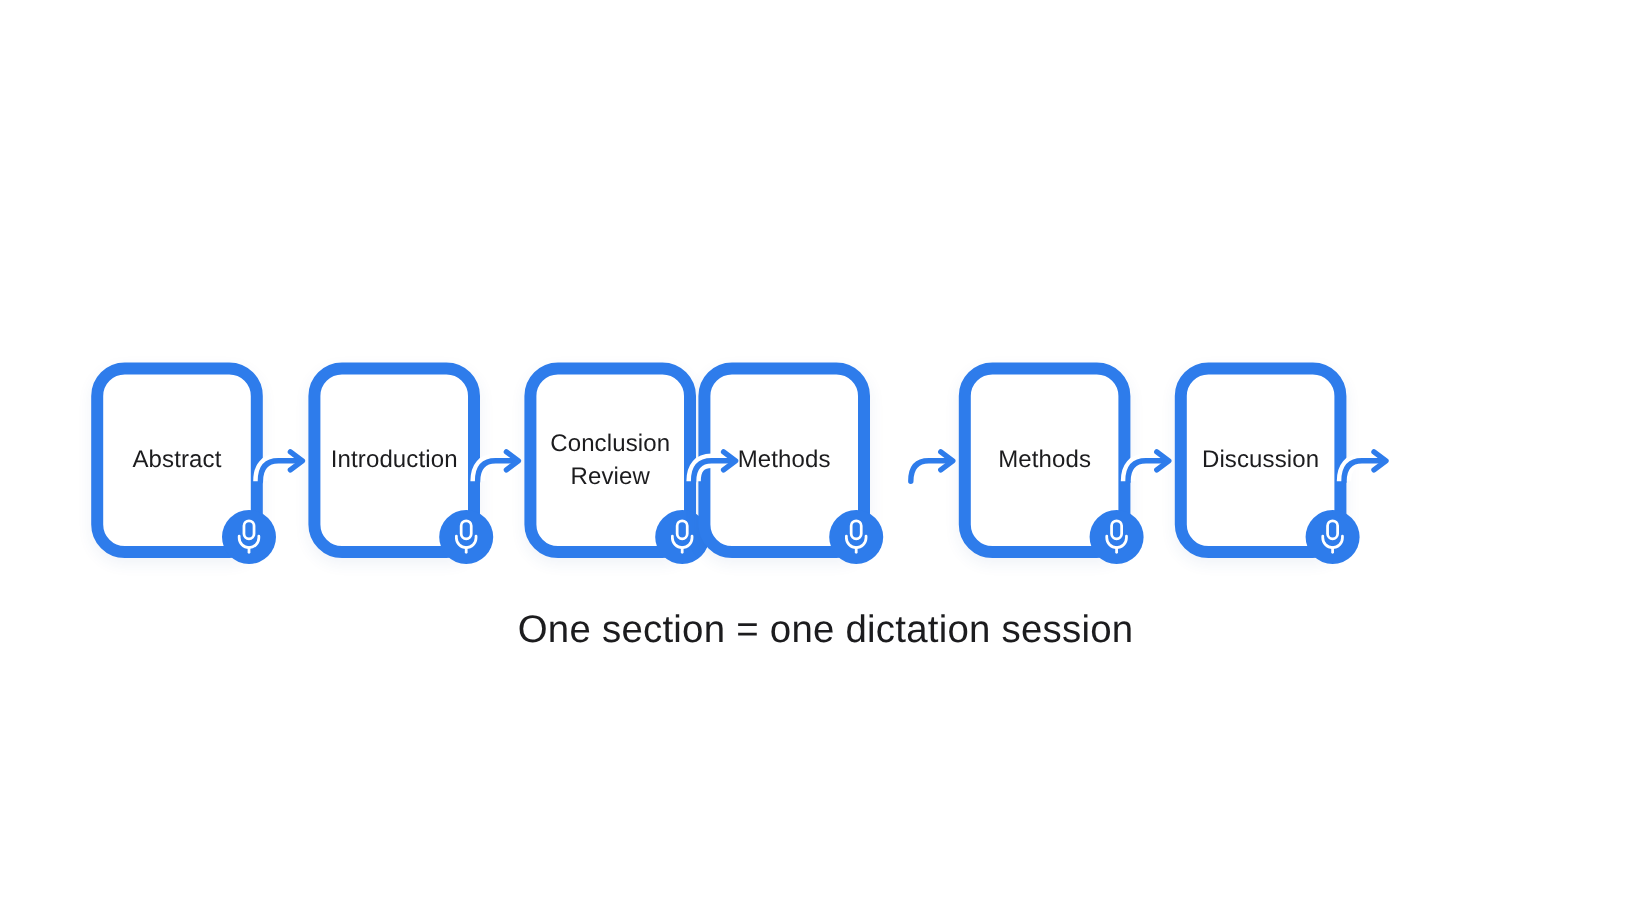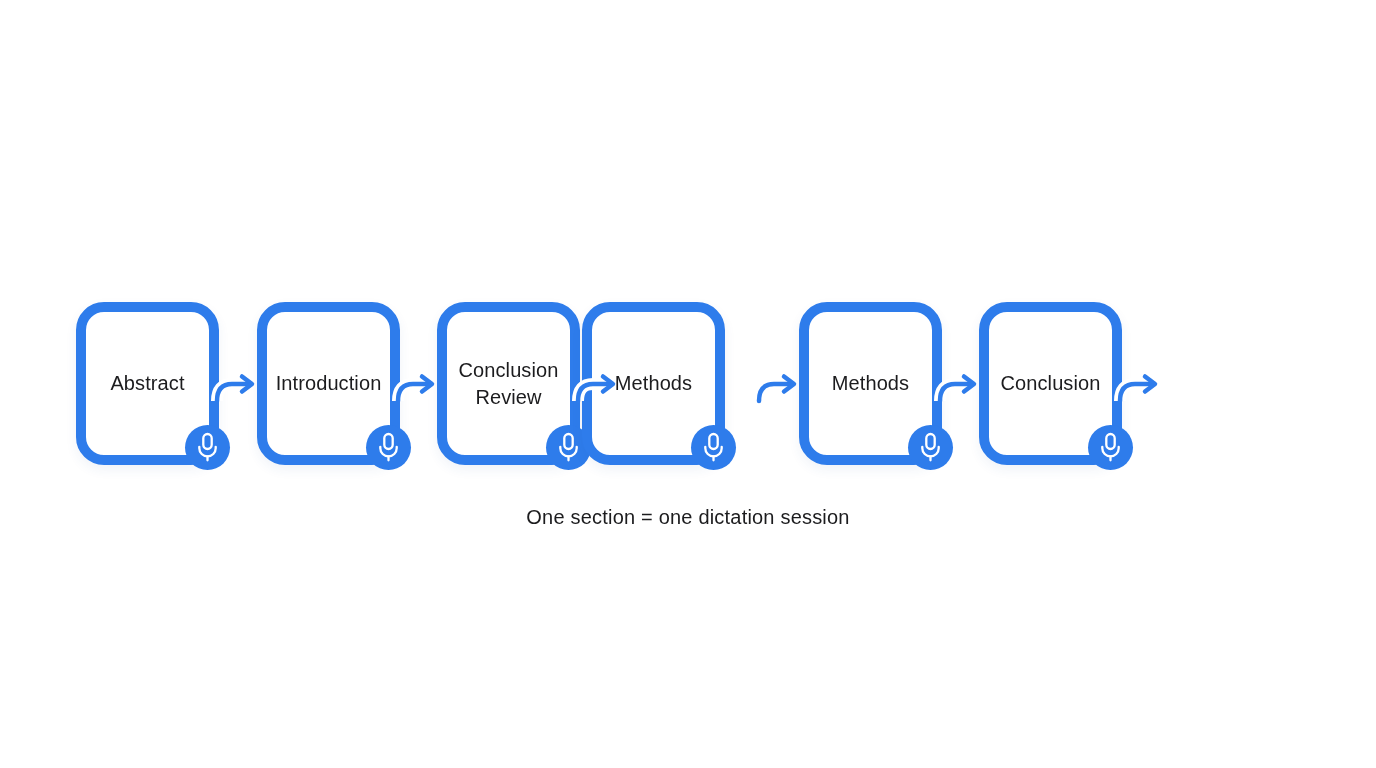--- a/index.html
+++ b/index.html
@@ -87,21 +87,21 @@
     stroke-linecap: round;
     stroke-linejoin: round;
   }
 
   .caption {
     position: absolute;
     top: 506px;
     left: 0;
     width: 100%;
     text-align: center;
-    font-size: 20px;
+    font-size: 32px;
     color: var(--text);
     letter-spacing: 0.2px;
   }
 </style>
 </head>
 <body>
 
 <div class="stage">
   <div class="flow">
 
@@ -154,21 +154,21 @@
       <span class="mic-badge">
         <svg width="45" height="45" viewBox="0 0 45 45">
           <rect x="18.3" y="9" width="8.4" height="15" rx="4.2" fill="none" stroke="#fff" stroke-width="2.3"></rect>
           <path d="M14.3 21.8 v1.4 a8.2 8.2 0 0 0 16.4 0 v-1.4" fill="none" stroke="#fff" stroke-width="2.3" stroke-linecap="round"></path>
           <path d="M22.5 31.4 V35.3" fill="none" stroke="#fff" stroke-width="2.3" stroke-linecap="round"></path>
         </svg>
       </span>
     </div>
 
     <div class="step" style="left:979px">
-      <span class="step-label">Conclusion</span>
+      <span class="step-label">Discussion</span>
       <span class="mic-badge">
         <svg width="45" height="45" viewBox="0 0 45 45">
           <rect x="18.3" y="9" width="8.4" height="15" rx="4.2" fill="none" stroke="#fff" stroke-width="2.3"></rect>
           <path d="M14.3 21.8 v1.4 a8.2 8.2 0 0 0 16.4 0 v-1.4" fill="none" stroke="#fff" stroke-width="2.3" stroke-linecap="round"></path>
           <path d="M22.5 31.4 V35.3" fill="none" stroke="#fff" stroke-width="2.3" stroke-linecap="round"></path>
         </svg>
       </span>
     </div>
 
 

